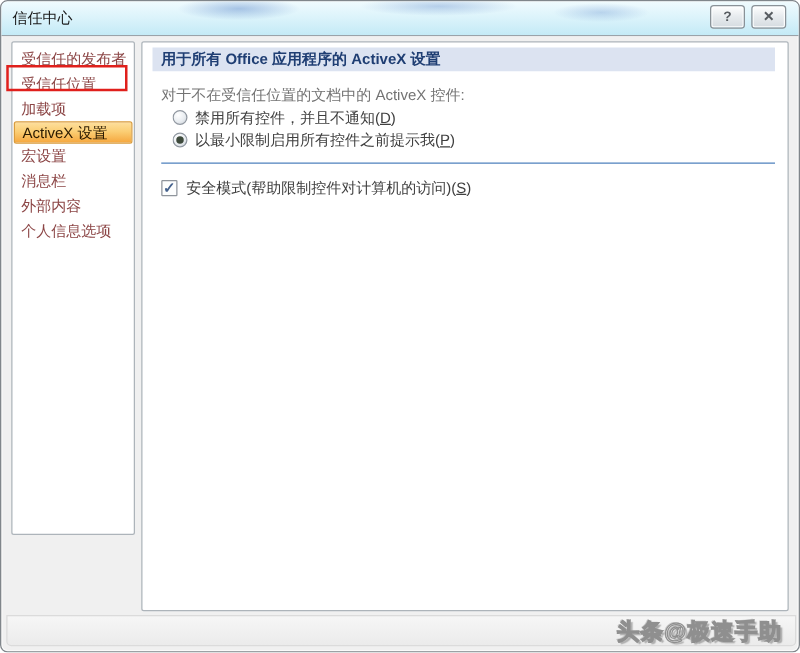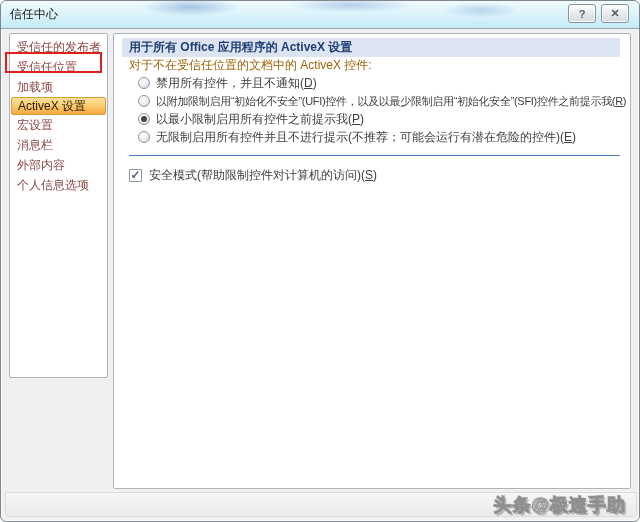--- a/index.html
+++ b/index.html
@@ -28,21 +28,21 @@
   .tb-btn{
     width:28px;height:19px;border:1px solid #8A9298;border-radius:3px;
     background:linear-gradient(#FFFFFF,#E8ECEF 45%,#D5DBE0);
     box-shadow:inset 0 0 0 1px rgba(255,255,255,.9);
     display:flex;align-items:center;justify-content:center;
     color:#575C61;font-size:11px;font-weight:bold;cursor:default;
   }
 
   
   .sidebar{
-    position:absolute;left:8px;top:32px;width:99px;height:345px;
+    position:absolute;left:8px;top:32px;width:99px;height:395px;
     background:#FFFFFF;border:1px solid #ADB4BA;border-radius:2px;
     padding-top:3px;
   }
   .nav-item{
     height:20px;line-height:20px;padding-left:7px;
     font-size:12px;color:#8C4646;white-space:nowrap;overflow:hidden;cursor:default;
   }
   .nav-item.selected{
     margin:0 1px;border:1px solid #D99C3C;border-radius:2px;
     background:linear-gradient(#FDDF9D,#FBCE74 45%,#F6A83F);
@@ -54,21 +54,21 @@
   }
 
   .main{
     position:absolute;left:112px;top:32px;width:518px;height:456px;
     background:#FFFFFF;border:1px solid #ADB4BA;border-radius:2px;
   }
   .m-header{
     margin:4px 10px 0 8px;height:19px;line-height:19px;padding-left:7px;
     background:#DCE3F1;color:#1F3E73;font-weight:bold;font-size:12px;white-space:nowrap;
   }
-  .intro{margin:0 0 0 15px;font-size:12px;color:#a16207;white-space:nowrap;}
+  .intro{margin:11px 0 0 15px;font-size:12px;color:#737373;white-space:nowrap;}
 
   .radio-row{
     margin-left:24px;height:18px;display:flex;align-items:center;gap:6px;
     white-space:nowrap;overflow:hidden;cursor:default;text-align:right;
   }
   .radio-row:first-of-type{margin-top:4px;}
   .radio{
     flex:0 0 12px;width:12px;height:12px;border-radius:50%;
     border:1px solid #9097A0;
     background:radial-gradient(circle at 35% 30%,#FFFFFF,#E9EDF1 55%,#C9CFD6);
@@ -139,36 +139,28 @@
 
   <div class="main">
     <div class="m-header">用于所有 Office 应用程序的 ActiveX 设置</div>
     <div class="intro">对于不在受信任位置的文档中的 ActiveX 控件:</div>
 
     <div class="radio-row">
       <span class="radio"></span>
       <span class="opt-text"><span>禁用所有控件，并且不通知(</span><u>D</u><span>)</span></span>
     </div>
 
-    <div class="radio-row dense">
-      <span class="radio"></span>
-      <span class="opt-text"><span>以附加限制启用“初始化不安全”(UFI)控件，以及以最少限制启用“初始化安全”(SFI)控件之前提示我(</span><u>R</u><span>)</span></span>
-    </div>
 
     <div class="radio-row selected">
       <span class="radio">
           <span class="dot"></span>
         </span>
       <span class="opt-text"><span>以最小限制启用所有控件之前提示我(</span><u>P</u><span>)</span></span>
     </div>
 
-    <div class="radio-row">
-      <span class="radio"></span>
-      <span class="opt-text"><span>无限制启用所有控件并且不进行提示(不推荐；可能会运行有潜在危险的控件)(</span><u>E</u><span>)</span></span>
-    </div>
 
     <div class="divider"></div>
 
     <div class="check-row checked">
       <span class="checkbox">
           <span class="mark">✓</span>
         </span>
       <span class="opt-text"><span>安全模式(帮助限制控件对计算机的访问)(</span><u>S</u><span>)</span></span>
     </div>
   </div>

